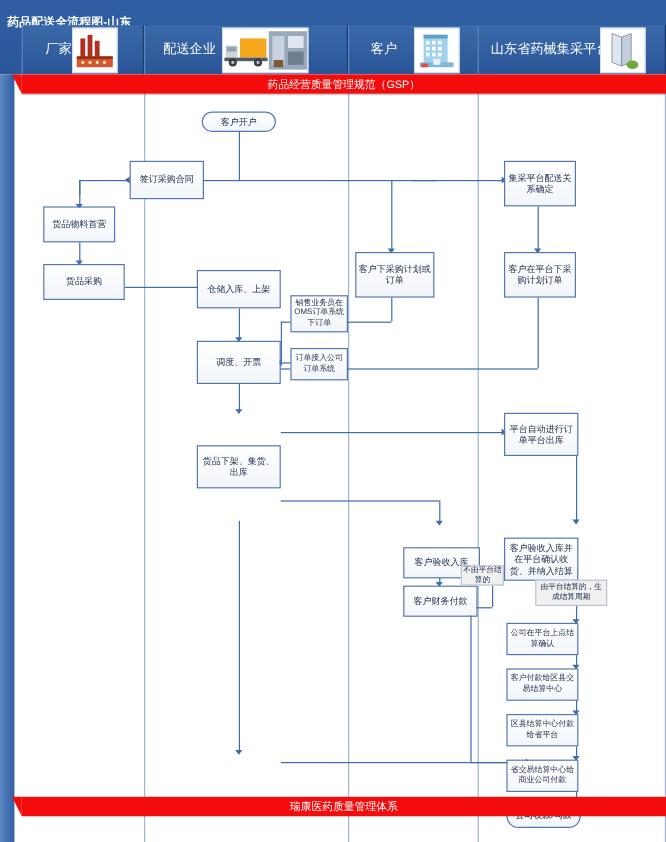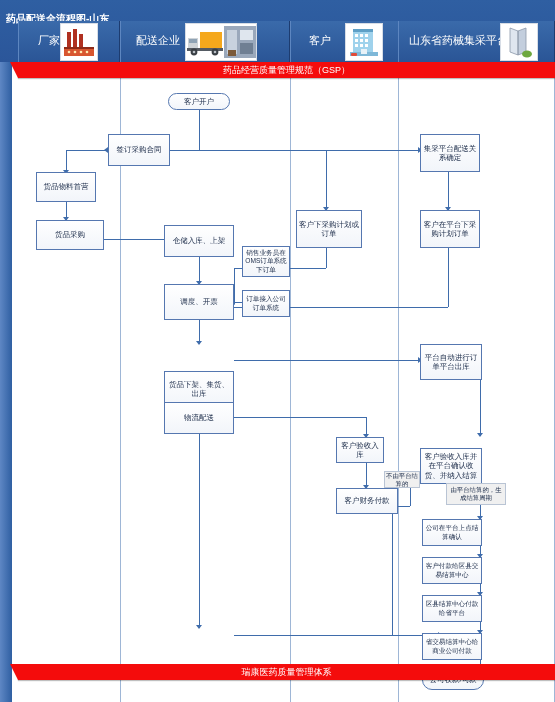--- a/index.html
+++ b/index.html
@@ -243,31 +243,30 @@
     <div class="node" style="left:18px;top:110px;width:60px;height:30px;">货品物料首营</div>
 
     <div class="node" style="left:18px;top:158px;width:68px;height:30px;">货品采购</div>
 
     <div class="node" style="left:146px;top:222px;width:70px;height:36px;">调度、开票</div>
 
     <div class="node" style="left:146px;top:163px;width:70px;height:32px;">仓储入库、上架</div>
 
     <div class="node" style="left:146px;top:282px;width:70px;height:36px;margin-top:27px;">货品下架、集货、出库</div>
 
-    <div class="node" style="left:146px;top:340px;width:70px;height:32px;">物流配送</div>
 
 
     <div class="node small" style="left:224px;top:184px;width:48px;height:31px;">销售业务员在OMS订单系统下订单</div>
 
     <div class="node small" style="left:224px;top:228px;width:48px;height:27px;">订单接入公司订单系统</div>
 
 
     <div class="node" style="left:278px;top:148px;width:66px;height:38px;">客户下采购计划或订单</div>
 
-    <div class="node" style="left:318px;top:375px;width:48px;height:26px;">客户验收入库</div>
+    <div class="node" style="left:318px;top:394px;width:64px;height:26px;">客户验收入库</div>
 
     <div class="node" style="left:318px;top:426px;width:62px;height:26px;">客户财务付款</div>
 
     <div class="node" style="left:402px;top:72px;width:60px;height:38px;">集采平台配送关系确定</div>
 
     <div class="node" style="left:402px;top:148px;width:60px;height:38px;">客户在平台下采购计划订单</div>
 
     <div class="node" style="left:402px;top:282px;width:62px;height:36px;">平台自动进行订单平台出库</div>
 
     <div class="node" style="left:402px;top:374px;width:62px;height:36px;margin-top:12px;">客户验收入库并在平台确认收货、并纳入结算</div>

